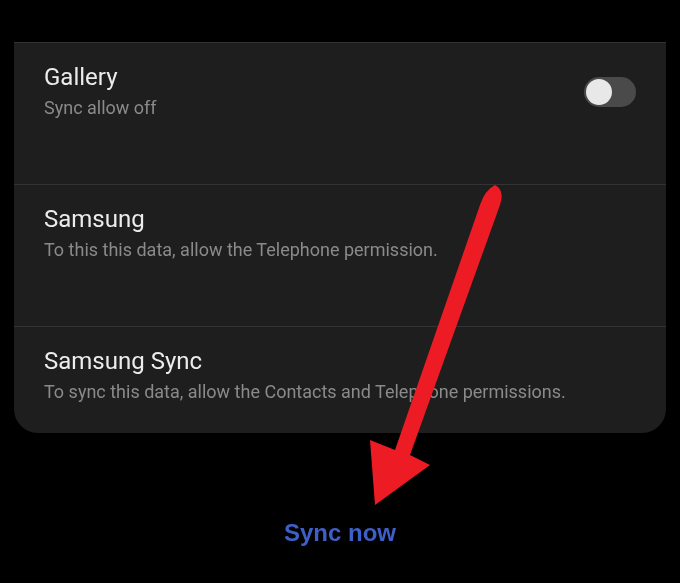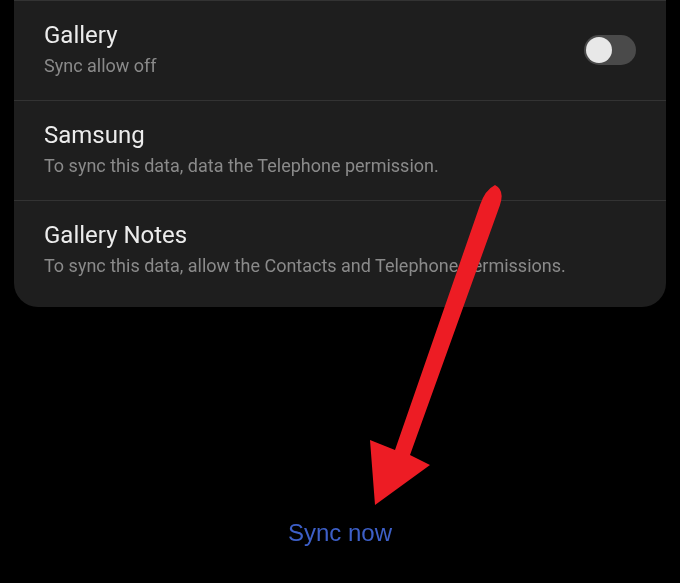--- a/index.html
+++ b/index.html
@@ -20,20 +20,21 @@
       margin: 0 14px;
       border-radius: 0 0 24px 24px;
       padding-bottom: 6px;
     }
     .setting-item {
       padding: 20px 30px 22px 30px;
       border-top: 1px solid #333;
       display: flex;
       justify-content: space-between;
       align-items: center;
+      margin-top: 42px;
     }
     .setting-item:first-child {
       border-top: 1px solid #333;
     }
     .setting-text {
       flex: 1;
     }
     .setting-title {
       color: #ececec;
       font-size: 24px;
@@ -65,21 +66,21 @@
       top: 2px;
       left: 2px;
     }
     .sync-button {
       position: absolute;
       bottom: 36px;
       left: 50%;
       transform: translateX(-50%);
       color: #3d5fc7;
       font-size: 24px;
-      font-weight: 400;
+      font-weight: 700;
       cursor: pointer;
       background: none;
       border: none;
     }
     .arrow-container {
       position: absolute;
       top: 185px;
       left: 340px;
       pointer-events: none;
     }
@@ -94,27 +95,27 @@
       <div class="setting-subtitle">Sync allow off</div>
     </div>
     <div class="toggle">
       <div class="toggle-knob"></div>
     </div>
   </div>
 
   <div class="setting-item">
     <div class="setting-text">
       <div class="setting-title">Samsung</div>
-      <div class="setting-subtitle">To sync this data, data the Telephone permission.</div>
+      <div class="setting-subtitle">To this this data, allow the Telephone permission.</div>
     </div>
   </div>
 
   <div class="setting-item">
     <div class="setting-text">
-      <div class="setting-title">Gallery Notes</div>
+      <div class="setting-title">Samsung Sync</div>
       <div class="setting-subtitle">To sync this data, allow the Contacts and Telephone permissions.</div>
     </div>
   </div>
 </div>
 
 <button class="sync-button">Sync now</button>
 
 <div class="arrow-container">
   <svg width="200" height="340" viewBox="0 0 200 340">
     <defs>

